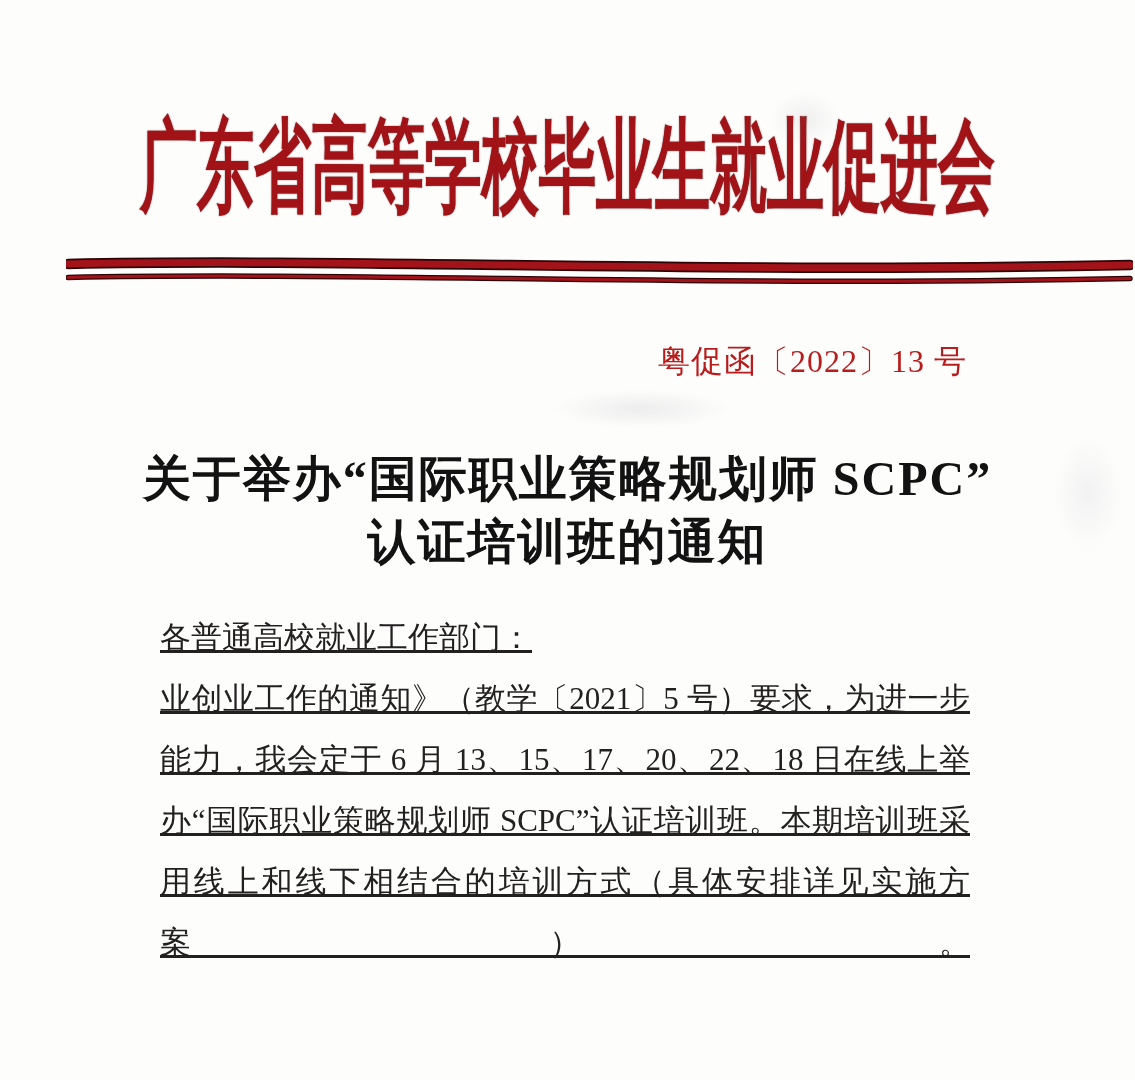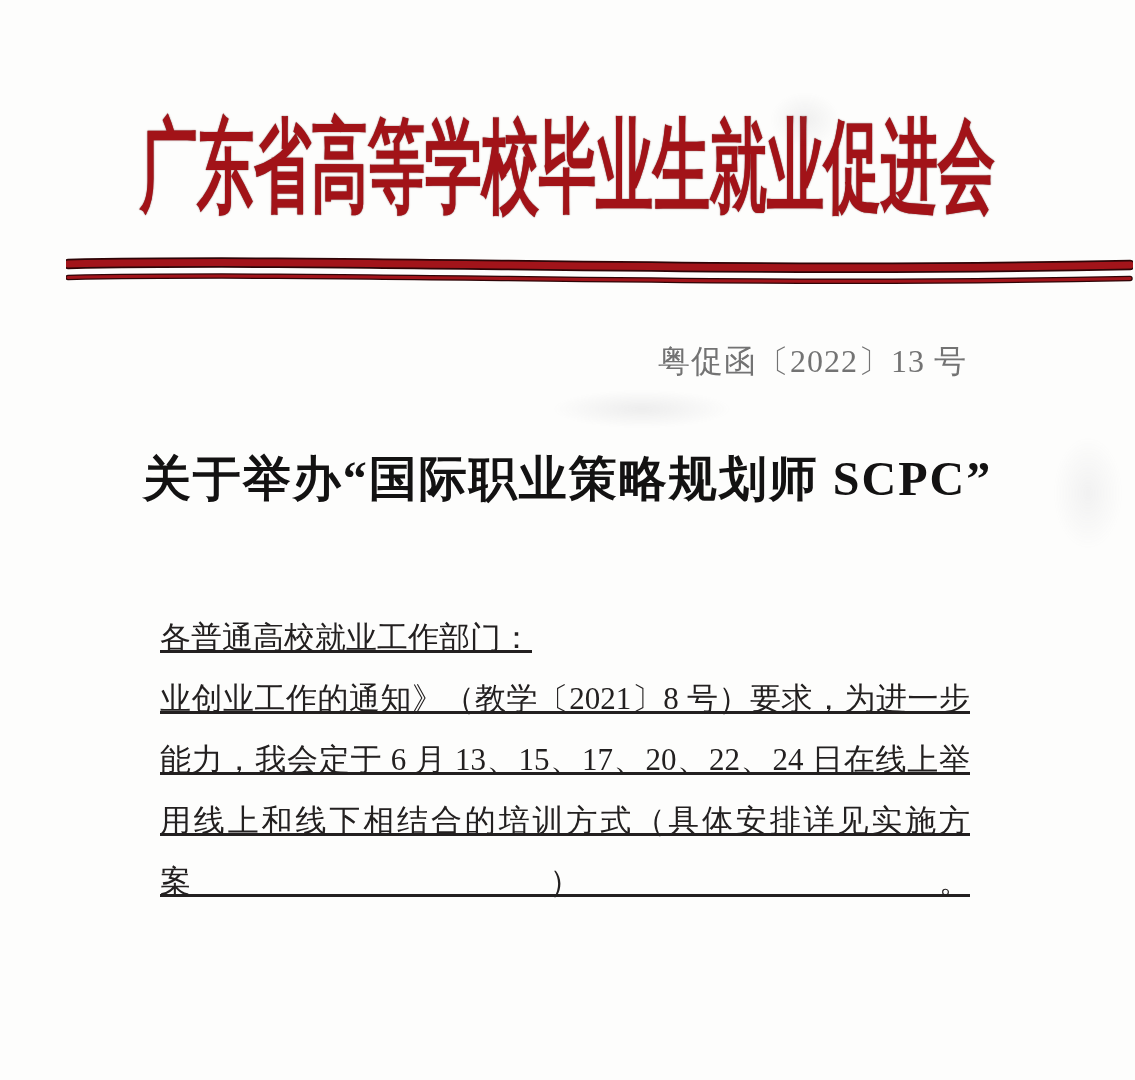--- a/index.html
+++ b/index.html
@@ -41,21 +41,21 @@
     top:255px; left:66px;
     width:1067px; height:36px;
   }
 
   
   .doc-number{
     position:absolute;
     top:340px; right:168px;
     font-size:32px;
     letter-spacing:1px;
-    color:#737373;
+    color:#b91c1c;
   }
 
   
   .title{
     position:absolute;
     top:447px; left:0; right:0;
     text-align:center;
     font-size:48px;
     font-weight:700;
     line-height:63px;
@@ -112,26 +112,28 @@
     <path d="M2,9 C300,3 640,19 1064,10" fill="none" stroke="#2e0507" stroke-width="10.5" stroke-linecap="round"></path>
     <path d="M2,9 C300,3 640,19 1064,10" fill="none" stroke="#a2141a" stroke-width="7" stroke-linecap="round"></path>
     <path d="M2,22.5 C300,16.5 640,32.5 1064,23.5" fill="none" stroke="#2e0507" stroke-width="5.5" stroke-linecap="round"></path>
     <path d="M2,22.5 C300,16.5 640,32.5 1064,23.5" fill="none" stroke="#a2141a" stroke-width="3" stroke-linecap="round"></path>
   </svg>
 
   <div class="doc-number">粤促函〔2022〕13 号</div>
 
   <div class="title">
     <div>关于举办“国际职业策略规划师 SCPC”</div>
+    <div>认证培训班的通知</div>
   </div>
 
   <div class="body">
     <div class="line">各普通高校就业工作部门：</div>
-    <div class="line fill">业创业工作的通知》（教学〔2021〕8 号）要求，为进一步</div>
-    <div class="line fill">能力，我会定于 6 月 13、15、17、20、22、24 日在线上举</div>
+    <div class="line fill">业创业工作的通知》（教学〔2021〕5 号）要求，为进一步</div>
+    <div class="line fill">能力，我会定于 6 月 13、15、17、20、22、18 日在线上举</div>
+    <div class="line fill">办“国际职业策略规划师 SCPC”认证培训班。本期培训班采</div>
     <div class="line fill">用线上和线下相结合的培训方式（具体安排详见实施方案）。</div>
 
   </div>
 
   <div class="smudge smudge-a"></div>
   <div class="smudge smudge-b"></div>
   <div class="smudge smudge-c"></div>
 
 </div>
 

